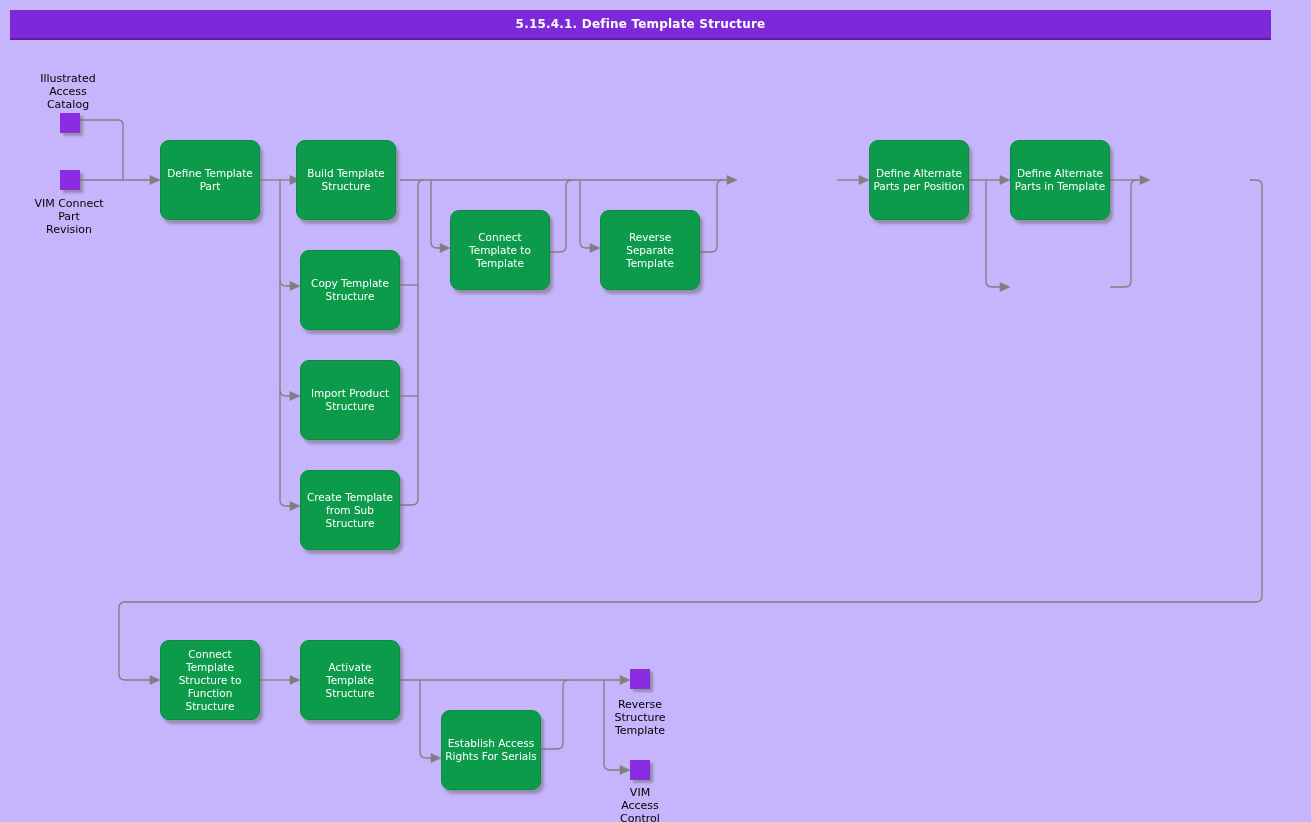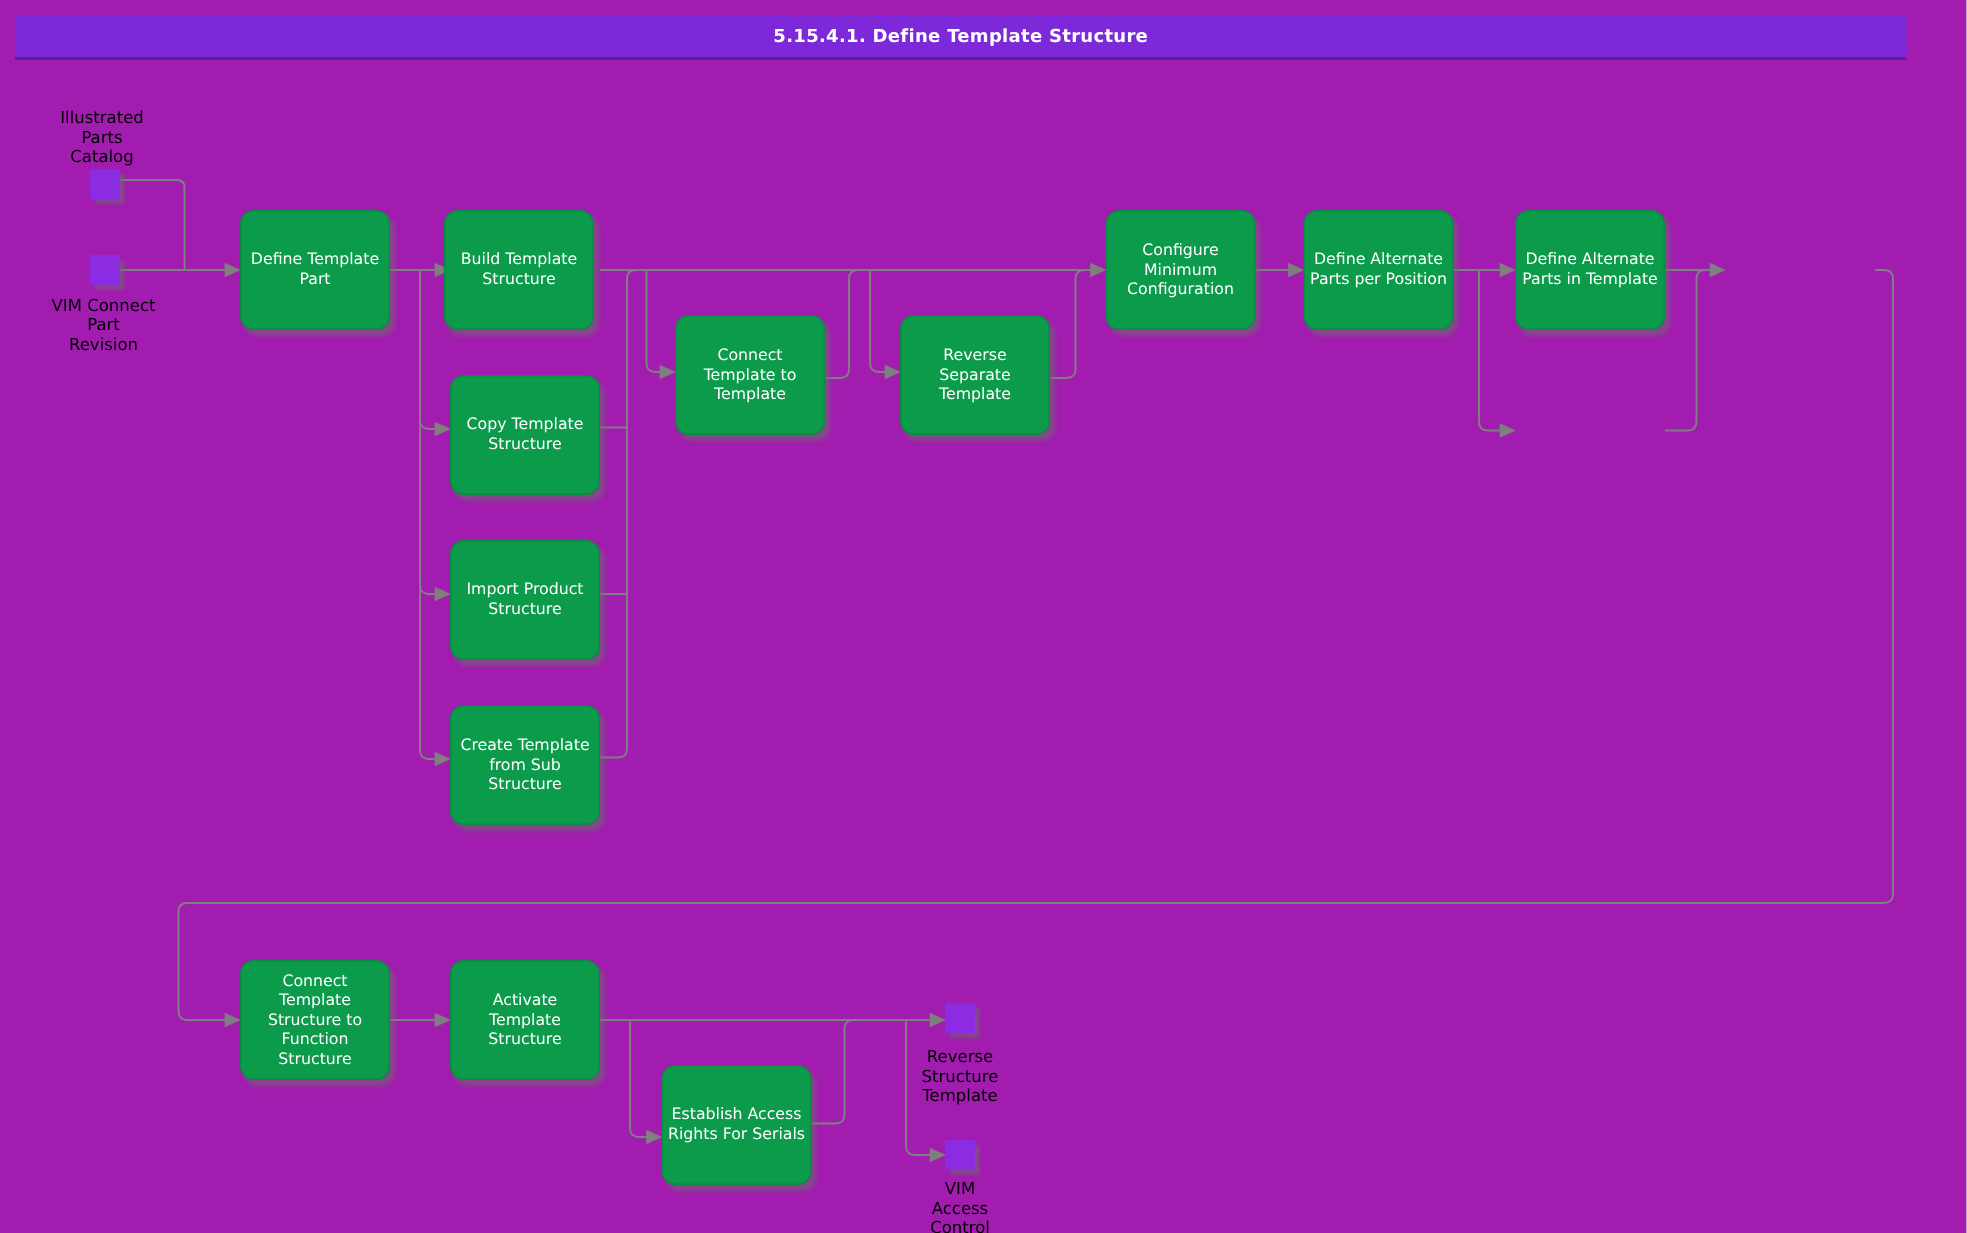--- a/index.html
+++ b/index.html
@@ -6,21 +6,21 @@
     --banner-bg:#7d29da;
     --node-bg:#0c9b4b;
     --node-border:#0a8a42;
     --event-bg:#8b2ce2;
     --line:#7f7f7f;
     --node-text:#ffffff;
     --label-text:#000000;
   }
   html,body{margin:0;padding:0;background:#ffffff;}
   .canvas{
-    position:relative;width:1311px;height:822px;background:#a21caf;overflow:hidden;
+    position:relative;width:1311px;height:822px;background:#c4b5fd;overflow:hidden;
     font-family:"DejaVu Sans","Liberation Sans",sans-serif;
   }
   .banner{
     position:absolute;left:10px;top:10px;width:1261px;height:30px;
     background:var(--banner-bg);
     display:flex;align-items:center;justify-content:center;
     border-bottom:2px solid rgba(0,0,0,0.25);box-sizing:border-box;
   }
   .banner span{
     color:#ffffff;font-size:12px;font-weight:bold;letter-spacing:0.2px;
@@ -116,21 +116,21 @@
     <path class="arrow" d="M1150 180 l-10 -4.5 v9 z"></path>
     <path class="arrow" d="M160 680 l-10 -4.5 v9 z"></path>
     <path class="arrow" d="M300 680 l-10 -4.5 v9 z"></path>
     <path class="arrow" d="M441 758 l-10 -4.5 v9 z"></path>
     <path class="arrow" d="M630 680 l-10 -4.5 v9 z"></path>
     <path class="arrow" d="M630 770 l-10 -4.5 v9 z"></path>
   </svg>
 
   <div class="event" style="left:60px;top:113px"></div>
   <div class="elabel" style="left:18px;top:72px">Illustrated
-Parts
+Access
 Catalog</div>
 
   <div class="event" style="left:60px;top:170px"></div>
   <div class="elabel" style="left:19px;top:197px">VIM Connect
 Part
 Revision</div>
 
   <div class="event" style="left:630px;top:669px"></div>
   <div class="elabel" style="left:590px;top:698px">Reverse
 Structure
@@ -164,25 +164,20 @@
   </div>
   <div class="node" style="left:450px;top:210px">
     <span>Connect
 Template to
 Template</span>
   </div>
   <div class="node" style="left:600px;top:210px">
     <span>Reverse
 Separate
 Template</span>
-  </div>
-  <div class="node" style="left:737px;top:140px">
-    <span>Configure
-Minimum
-Configuration</span>
   </div>
   <div class="node" style="left:869px;top:140px">
     <span>Define Alternate
 Parts per Position</span>
   </div>
   <div class="node" style="left:1010px;top:140px">
     <span>Define Alternate
 Parts in Template</span>
   </div>
   <div class="node" style="left:160px;top:640px">

